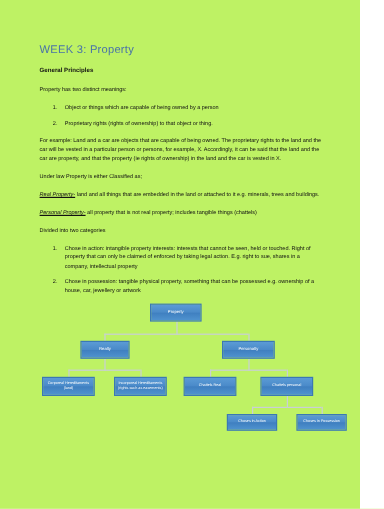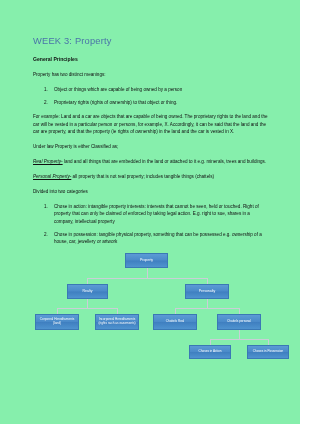--- a/index.html
+++ b/index.html
@@ -13,21 +13,21 @@
     position: relative;
     font-family: "Liberation Sans", sans-serif;
     color: #1a1a1a;
     overflow: hidden;
   }
   .page {
     position: absolute;
     left: 0; top: 0;
     width: 300px;
     height: 424px;
-    background: #86efac;
+    background: #bef264;
     box-sizing: border-box;
     padding: 36px 30px 10px 33px;
   }
   .doc-title {
     font-size: 9.3px;
     color: #4a74a8;
     font-weight: 400;
     letter-spacing: 0.2px;
     margin: 0 0 9px 0;
     line-height: 1.2;

